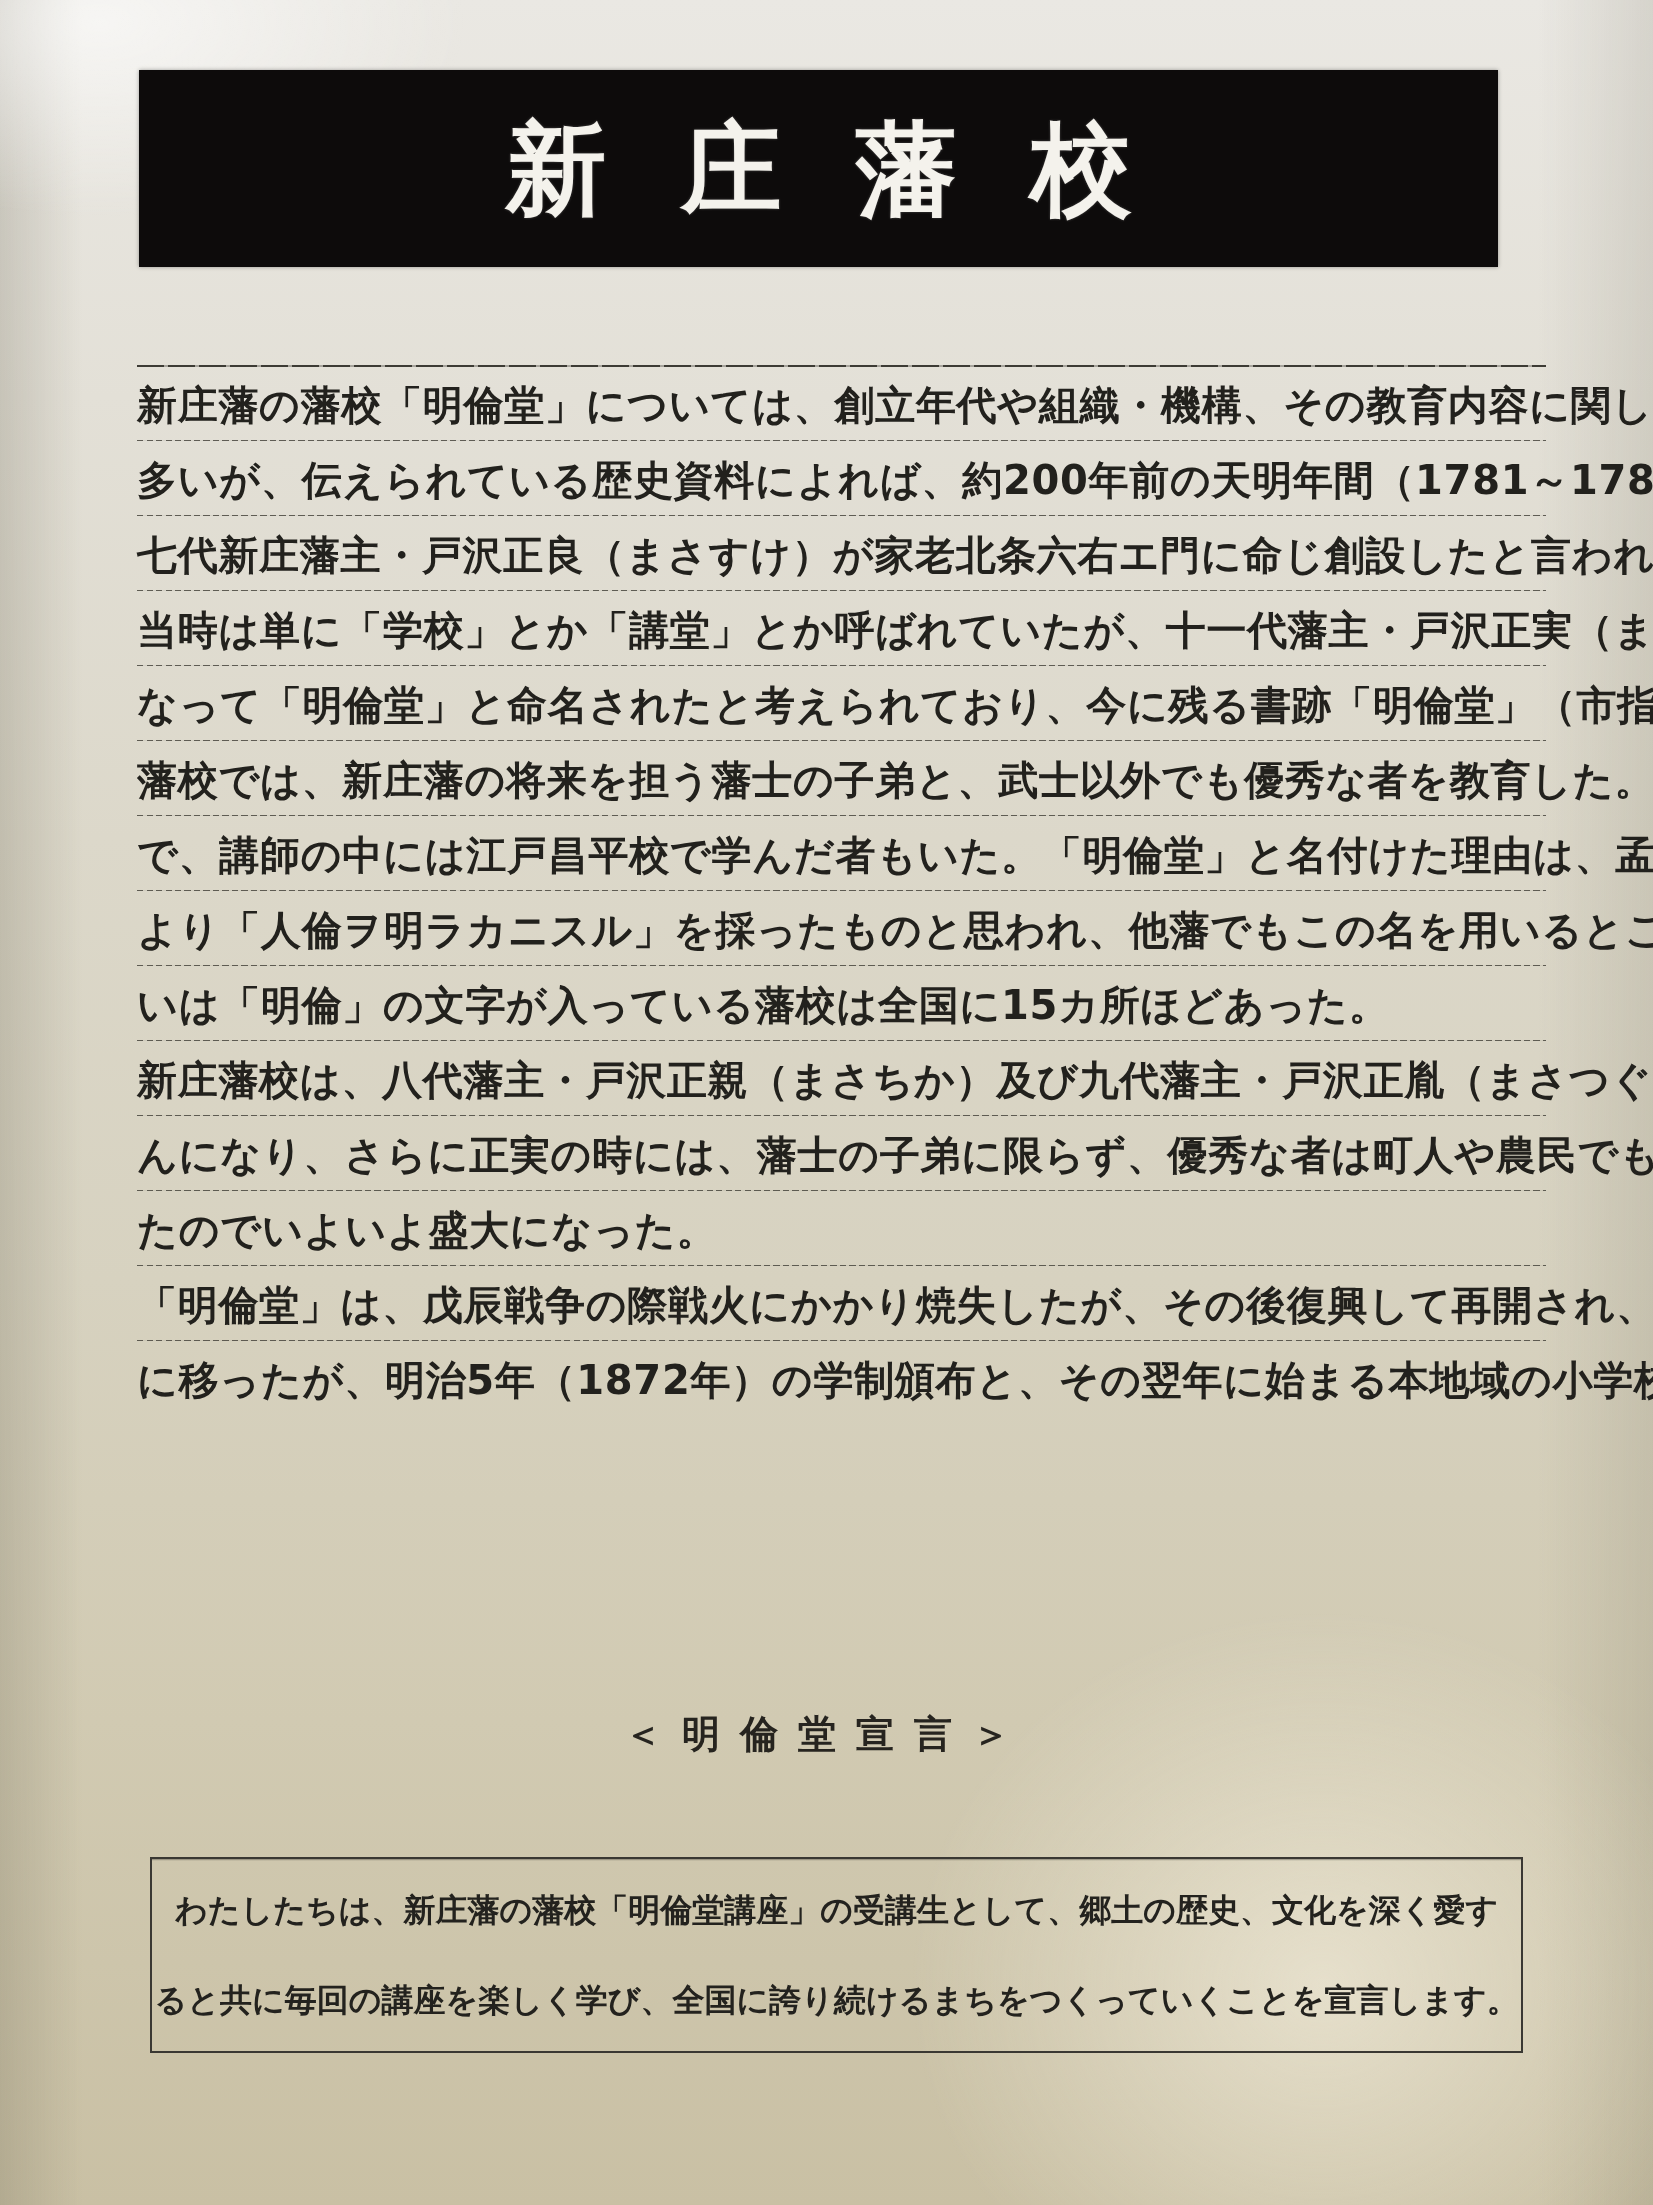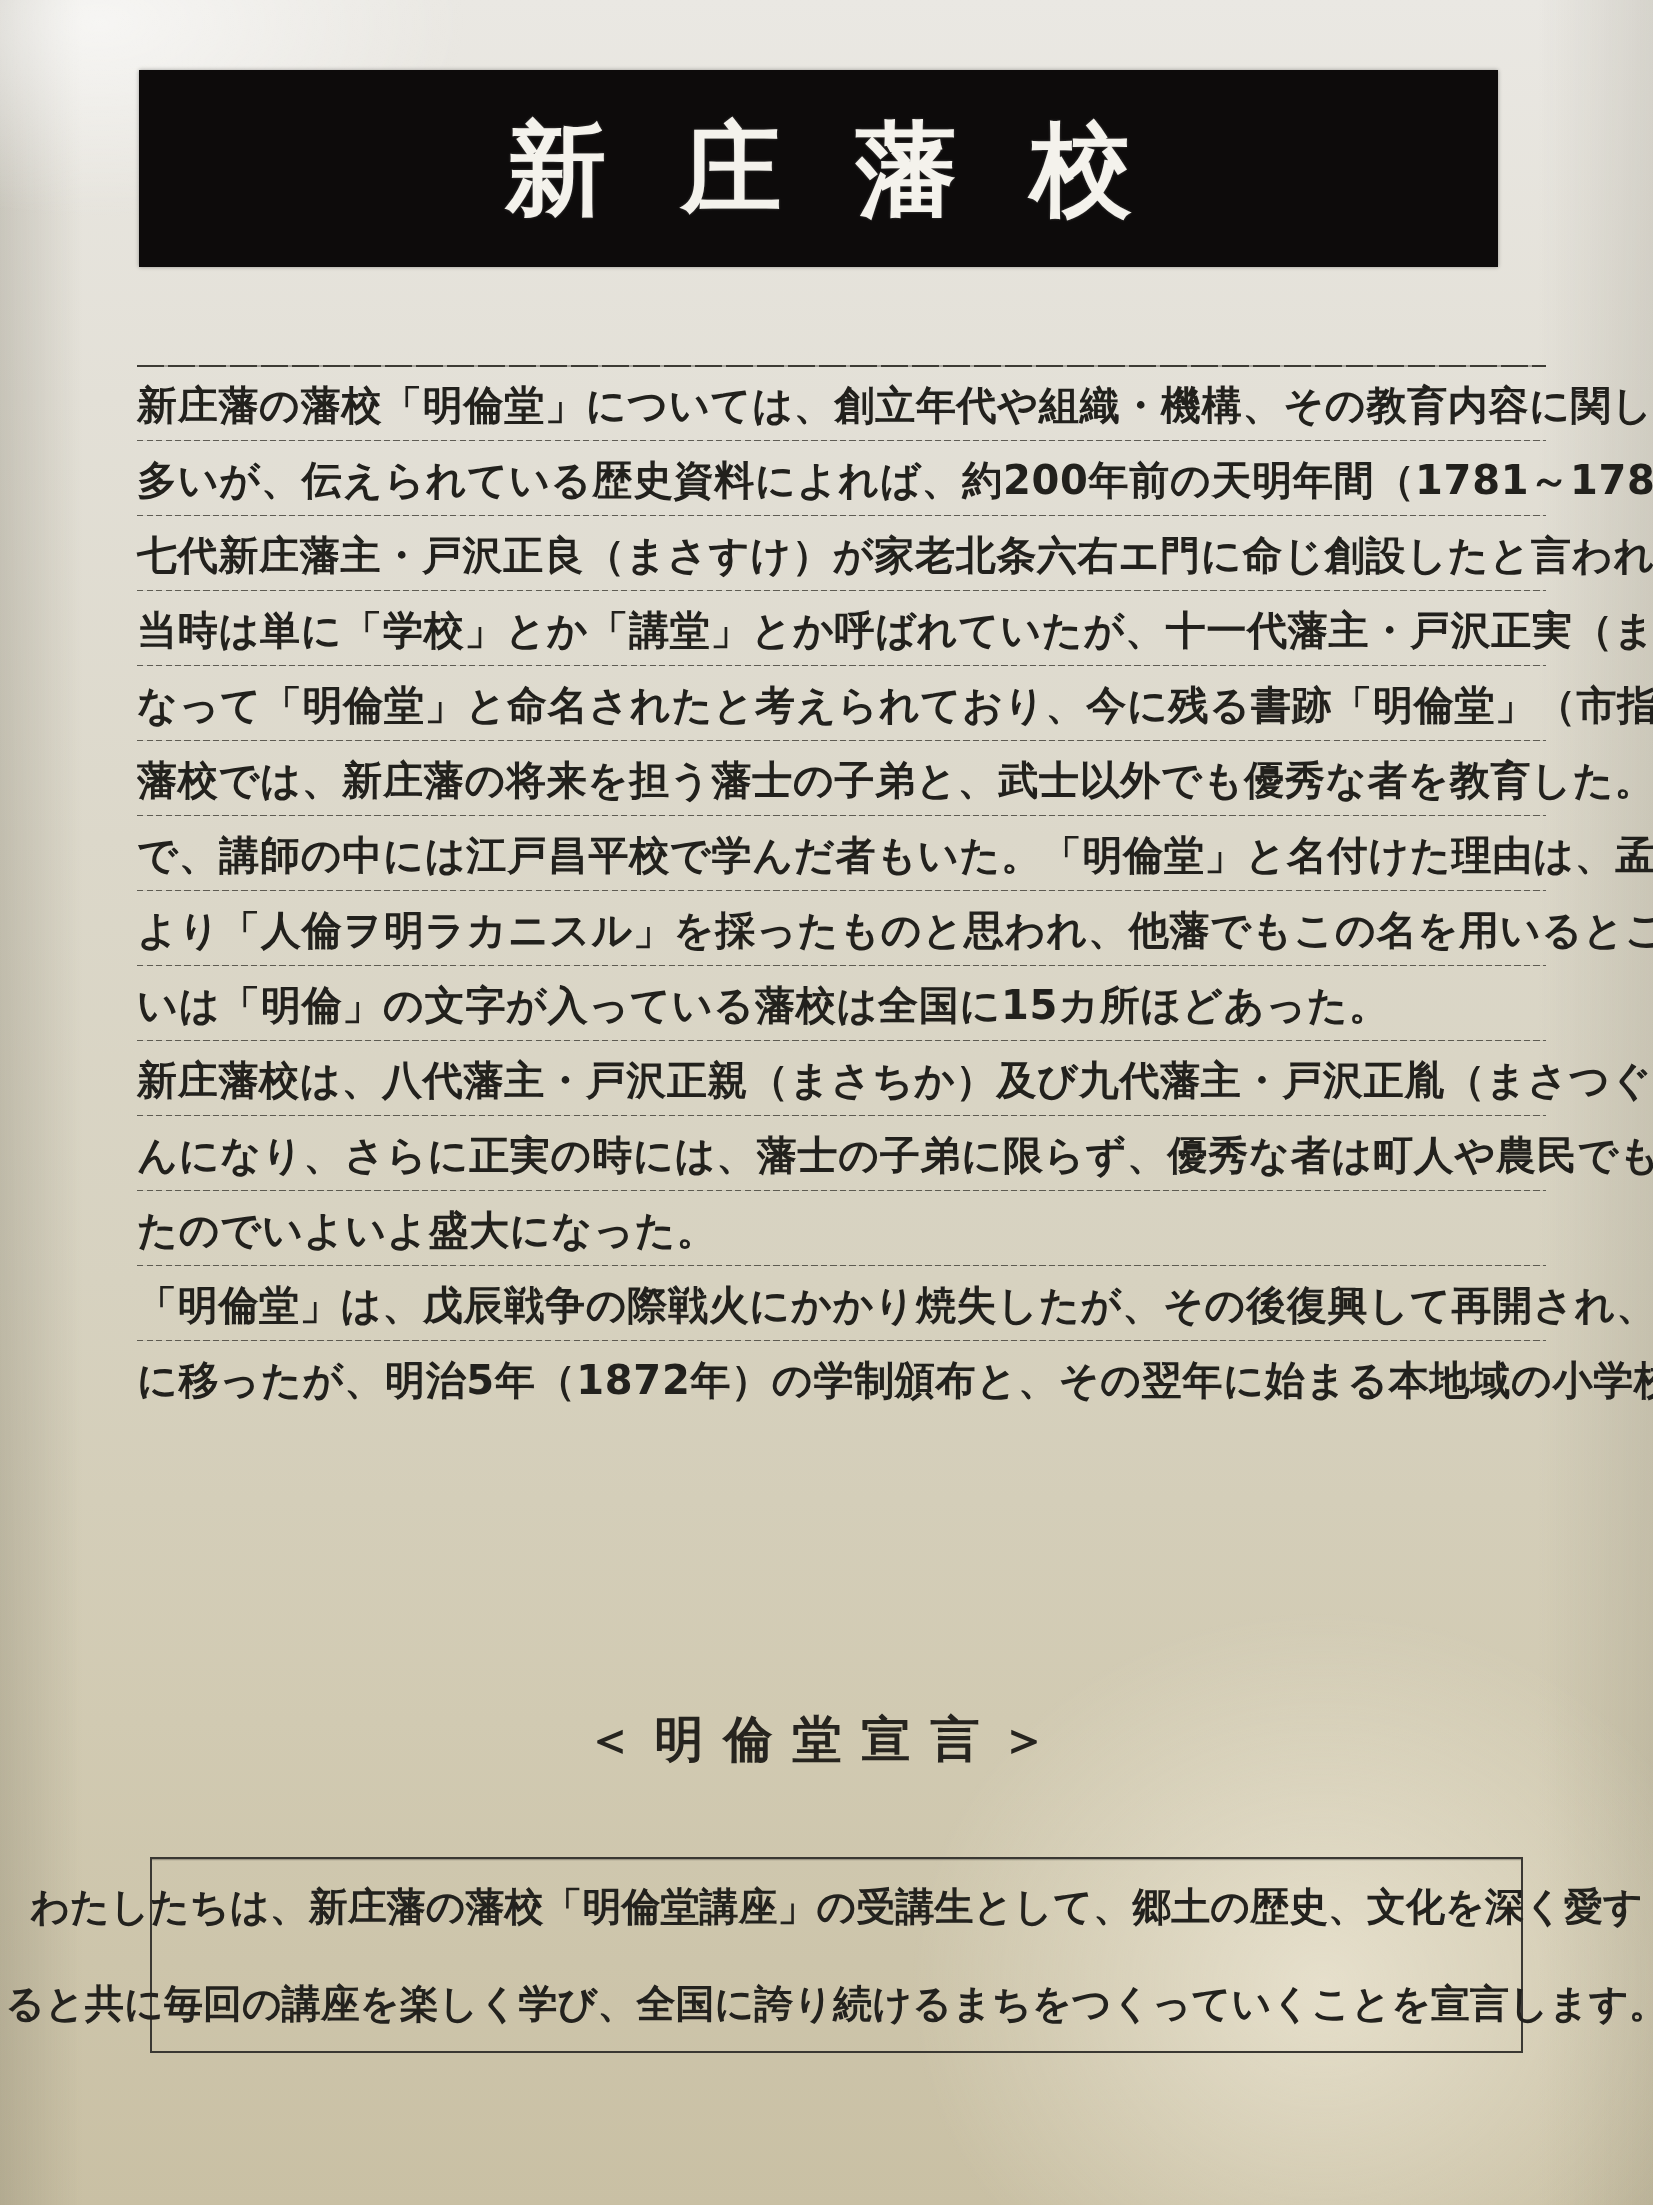--- a/index.html
+++ b/index.html
@@ -87,21 +87,21 @@
     line-height: 1;
     padding-top: 4px;
   }
 
   
   .decl-heading {
     position: absolute;
     left: 0; top: 1715px;
     width: 1654px;
     text-align: center;
-    font-size: 49px;
+    font-size: 38px;
     font-weight: bold;
     color: #26241f;
     letter-spacing: 20px;
     line-height: 1;
   }
 
   
   .decl-box {
     position: absolute;
     left: 150px; top: 1857px;
@@ -109,21 +109,21 @@
     border: 2px solid #3a3833;
     box-shadow: inset 0 2.7px 0 -1.4px rgba(58,56,51,0.35);
     box-sizing: border-box;
     display: flex;
     flex-direction: column;
     justify-content: center;
     align-items: center;
     gap: 58px;
   }
   .decl-line {
-    font-size: 39px;
+    font-size: 32px;
     font-weight: 600;
     color: #23221e;
     white-space: nowrap;
     line-height: 1;
   }
 </style>
 </head>
 <body>
 
 <div class="banner">

